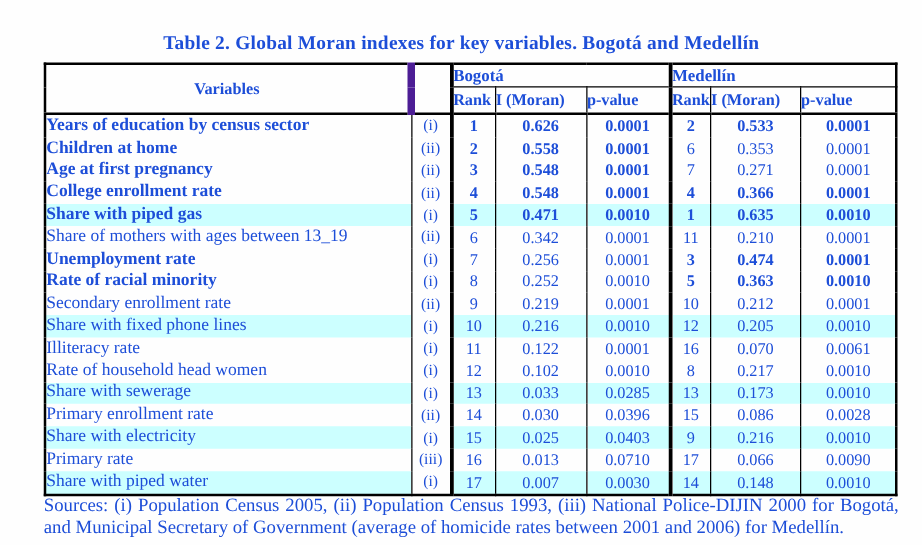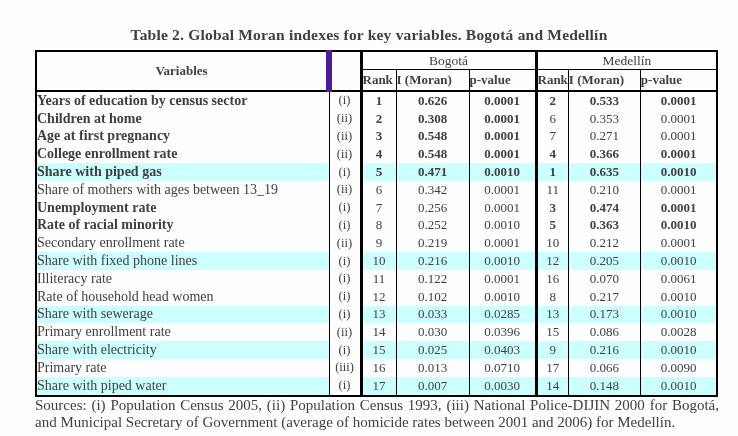--- a/index.html
+++ b/index.html
@@ -1,21 +1,21 @@
 <!DOCTYPE html>
 <html><head>
 <meta charset="utf-8">
 <style>
   html, body { margin: 0; padding: 0; background: #ffffff; }
   .canvas {
     position: relative;
     width: 738px;
     height: 436px;
     background: #fefefe;
-    color: #404040;
+    color: #1d4ed8;
     font-family: "Liberation Serif", serif;
     overflow: hidden;
   }
   .title {
     position: absolute;
     top: 26px;
     left: 0;
     width: 738px;
     text-align: center;
     font-weight: bold;
@@ -35,21 +35,21 @@
     margin: 0;
     overflow: hidden;
     white-space: nowrap;
   }
   th.var-h {
     font-weight: bold; font-size: 13px; text-align: center;
     border-right: 6px solid #4c1d95; border-bottom: 2px solid #000;
   }
   th.src-h { border-bottom: 2px solid #000; }
   th.grp {
-    font-weight: normal; font-size: 13.5px; text-align: center;
+    font-weight: bold; font-size: 13.5px; text-align: left;
     height: 17px;
     border-left: 3px solid #000; border-bottom: 1px solid #000;
   }
   th.sub {
     font-weight: bold; font-size: 13px; text-align: left;
     height: 20px;
     border-left: 1px solid #000; border-bottom: 2px solid #000;
   }
   th.sub.thick-l { border-left: 3px solid #000; }
   tbody td {
@@ -117,21 +117,21 @@
           <td class="num b">0.626</td>
           <td class="num b">0.0001</td>
           <td class="num bl3 b">2</td>
           <td class="num b">0.533</td>
           <td class="num b">0.0001</td>
         </tr>
         <tr>
           <td class="var b">Children at home</td>
           <td class="src">(ii)</td>
           <td class="num bl3 b">2</td>
-          <td class="num b">0.308</td>
+          <td class="num b">0.558</td>
           <td class="num b">0.0001</td>
           <td class="num bl3">6</td>
           <td class="num">0.353</td>
           <td class="num">0.0001</td>
         </tr>
         <tr>
           <td class="var b">Age at first pregnancy</td>
           <td class="src">(ii)</td>
           <td class="num bl3 b">3</td>
           <td class="num b">0.548</td>

